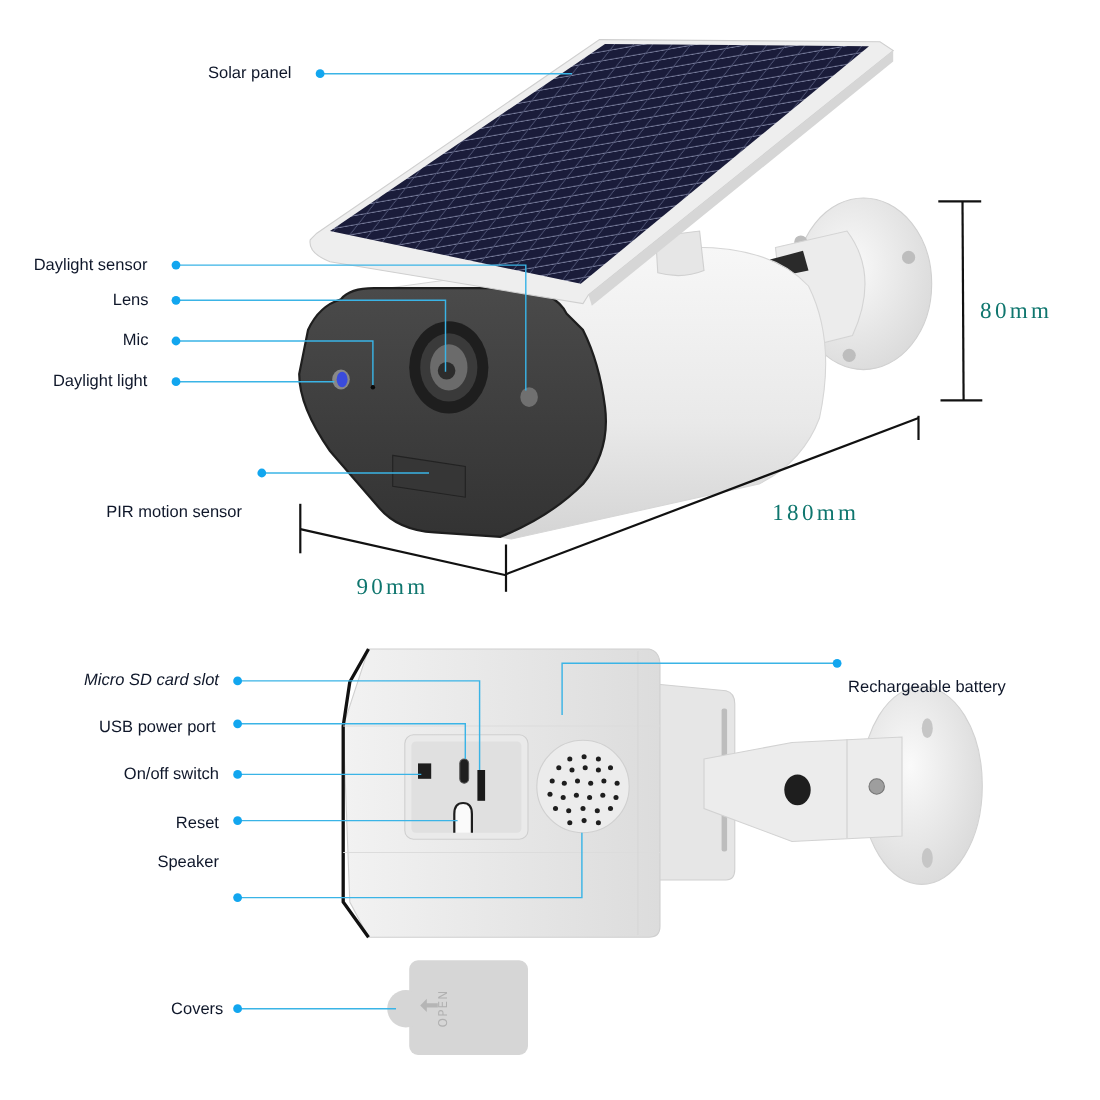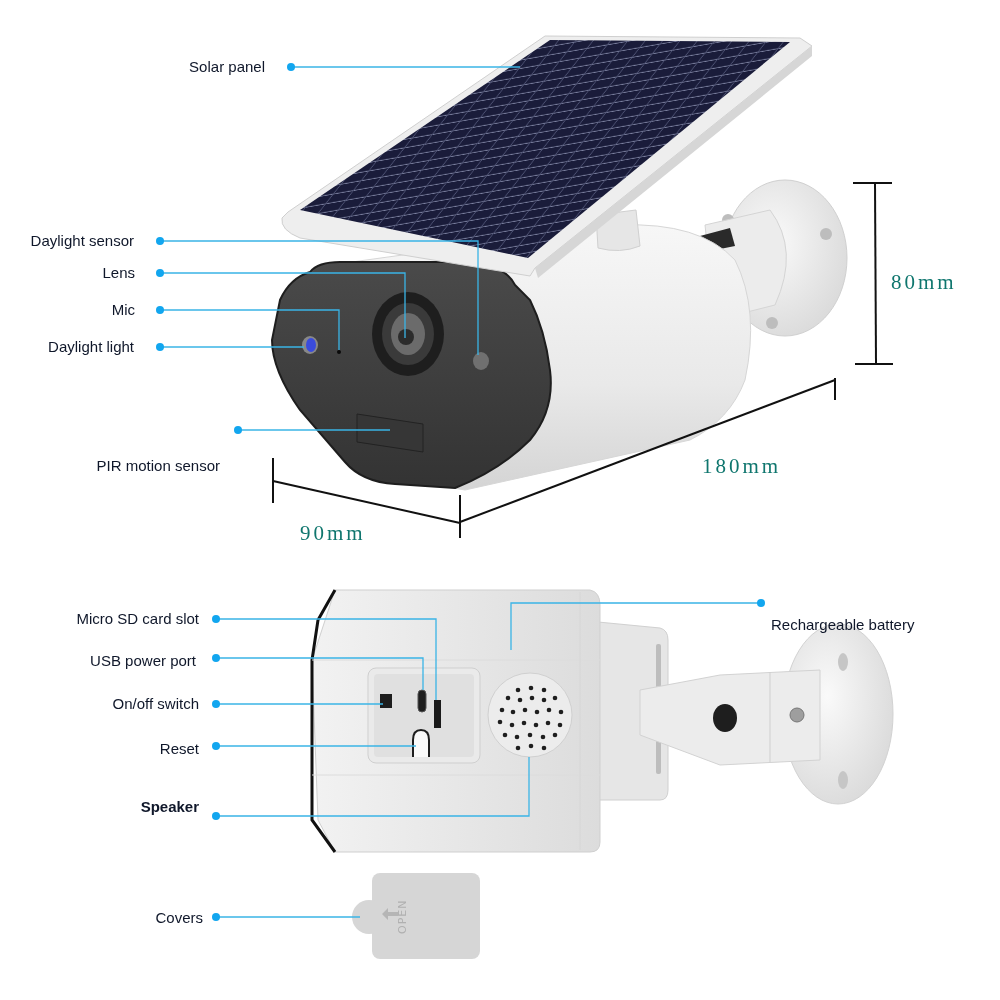--- a/index.html
+++ b/index.html
@@ -203,23 +203,23 @@
 
   <div class="label right" style="right:735px; top:58px;">Solar panel</div>
   <div class="label right" style="right:866px; top:232px;">Daylight sensor</div>
   <div class="label right" style="right:865px; top:264px;">Lens</div>
   <div class="label right" style="right:865px; top:301px;margin-left:44px;">Mic</div>
   <div class="label right" style="right:866px; top:338px;">Daylight light</div>
   <div class="label right" style="right:780px; top:421px;margin-top:36px;">PIR motion sensor</div>
 
   <div class="dim" style="left:891px; top:270px;">80mm</div>
   <div class="dim" style="left:702px; top:454px;">180mm</div>
-  <div class="dim" style="left:300px; top:521px;">90mm</div>
-
-  <div class="label right" style="right:801px; top:610px;">Micro SD card slot</div>
+  <div class="dim" style="left:324px; top:521px;">90mm</div>
+
+  <div class="label right" style="right:801px; top:610px;font-style:italic;">Micro SD card slot</div>
   <div class="label right" style="right:804px; top:652px;">USB power port</div>
   <div class="label right" style="right:801px; top:695px;">On/off switch</div>
   <div class="label right" style="right:801px; top:740px;">Reset</div>
-  <div class="label right" style="right:801px; top:798px;font-weight:bold;">Speaker</div>
+  <div class="label right" style="right:801px; top:775px;">Speaker</div>
   <div class="label right" style="right:797px; top:909px;">Covers</div>
   <div class="label" style="left:771px; top:594px;margin-top:22px;">Rechargeable battery</div>
 
 </div>
 
 </body></html>

